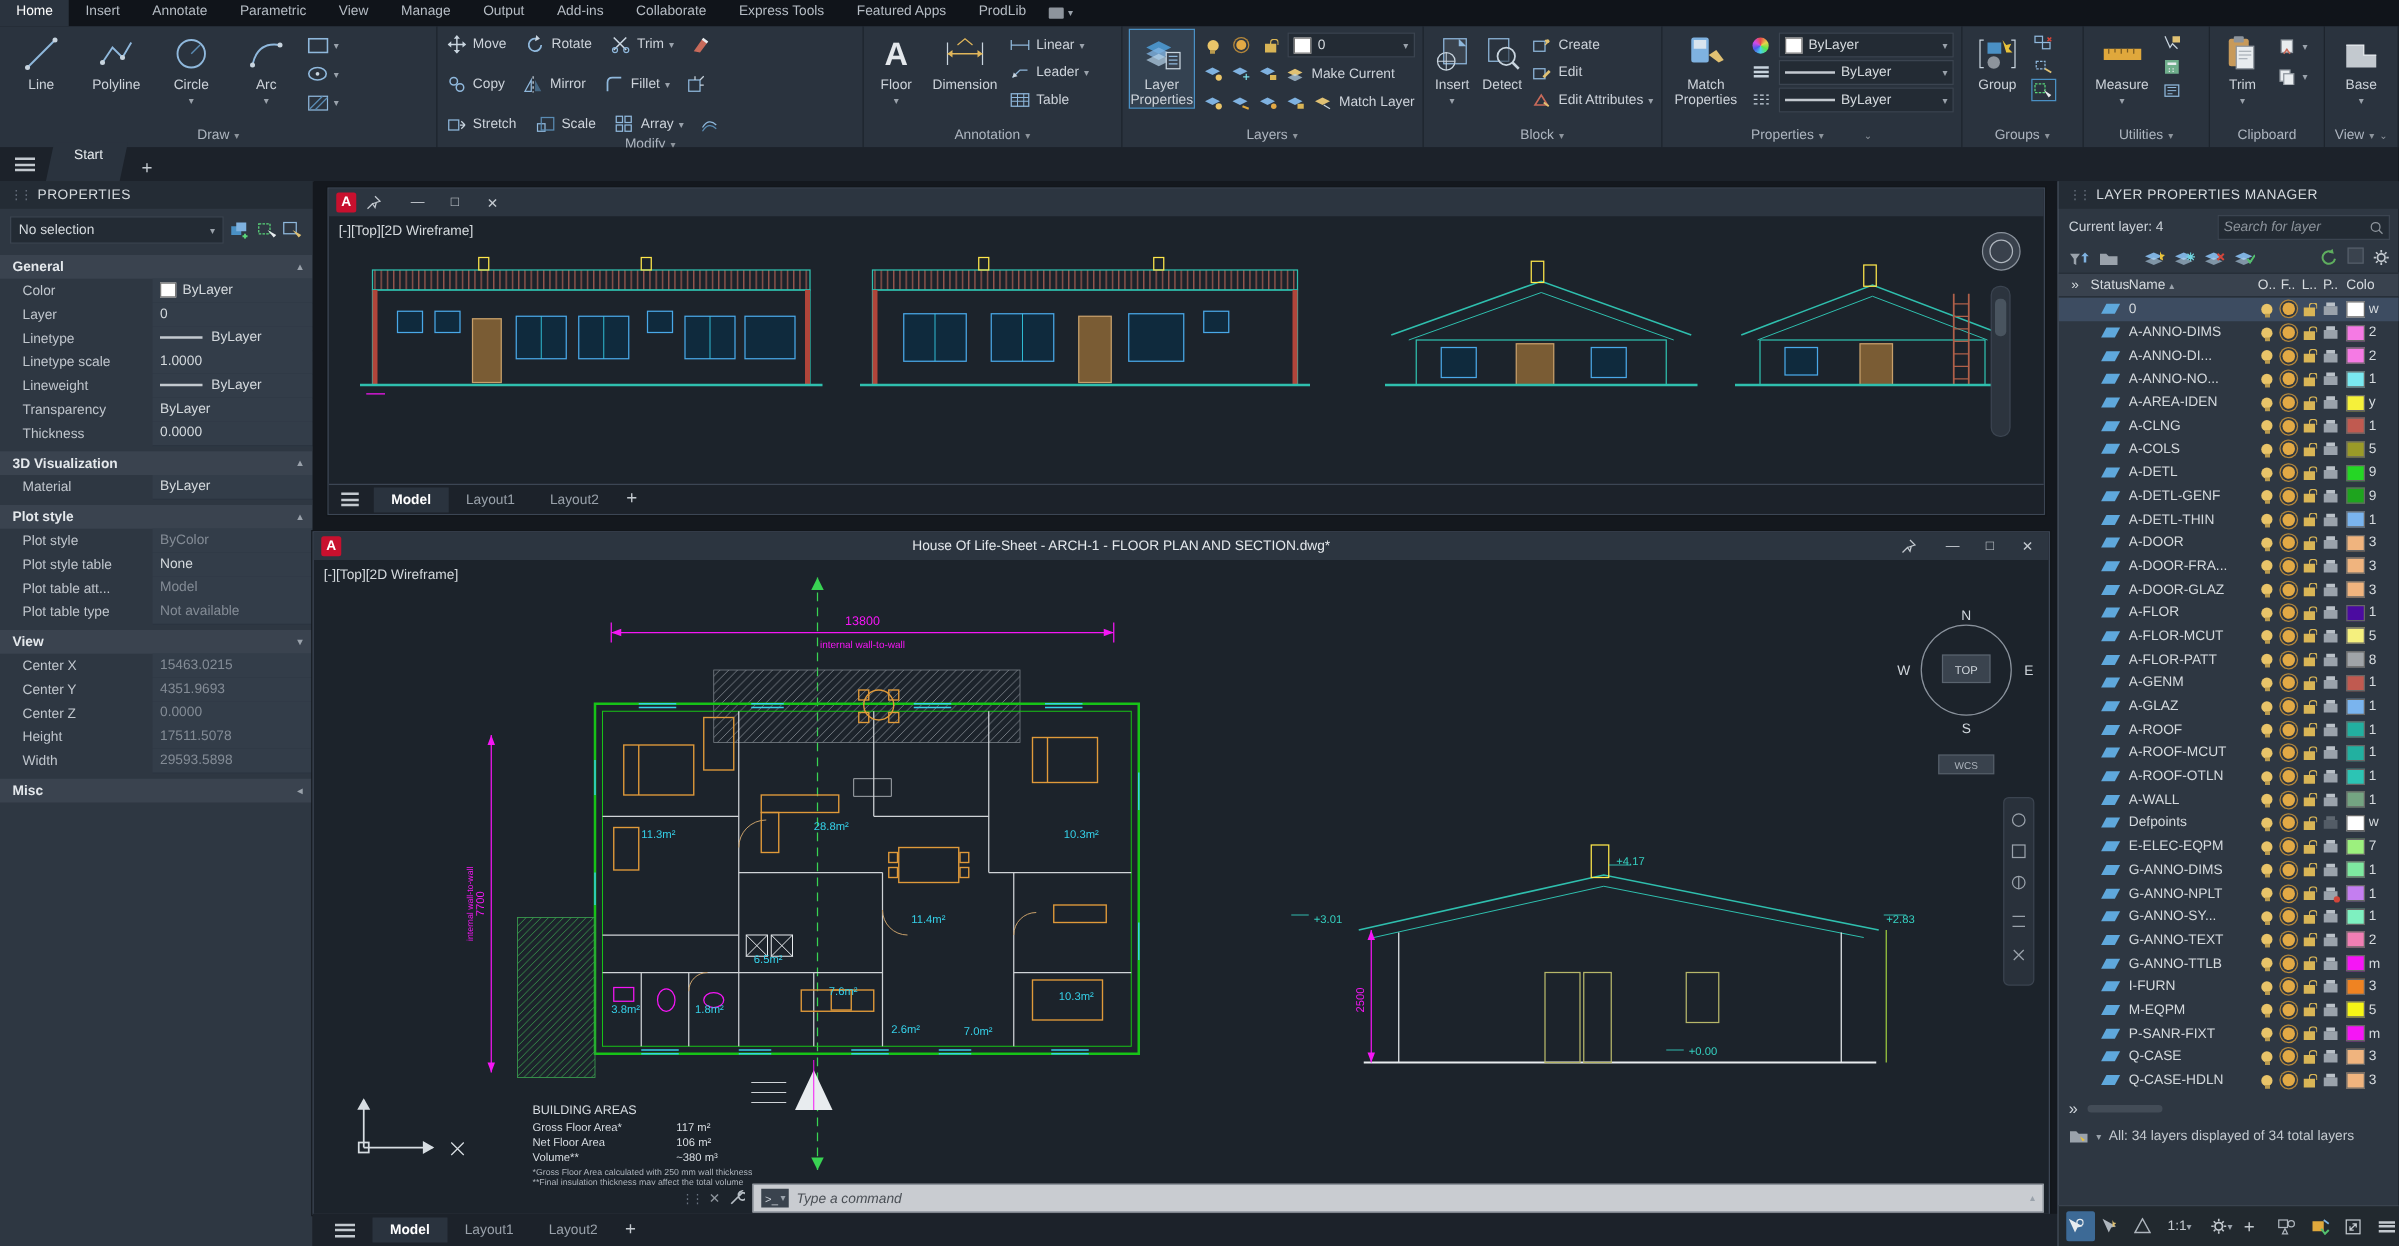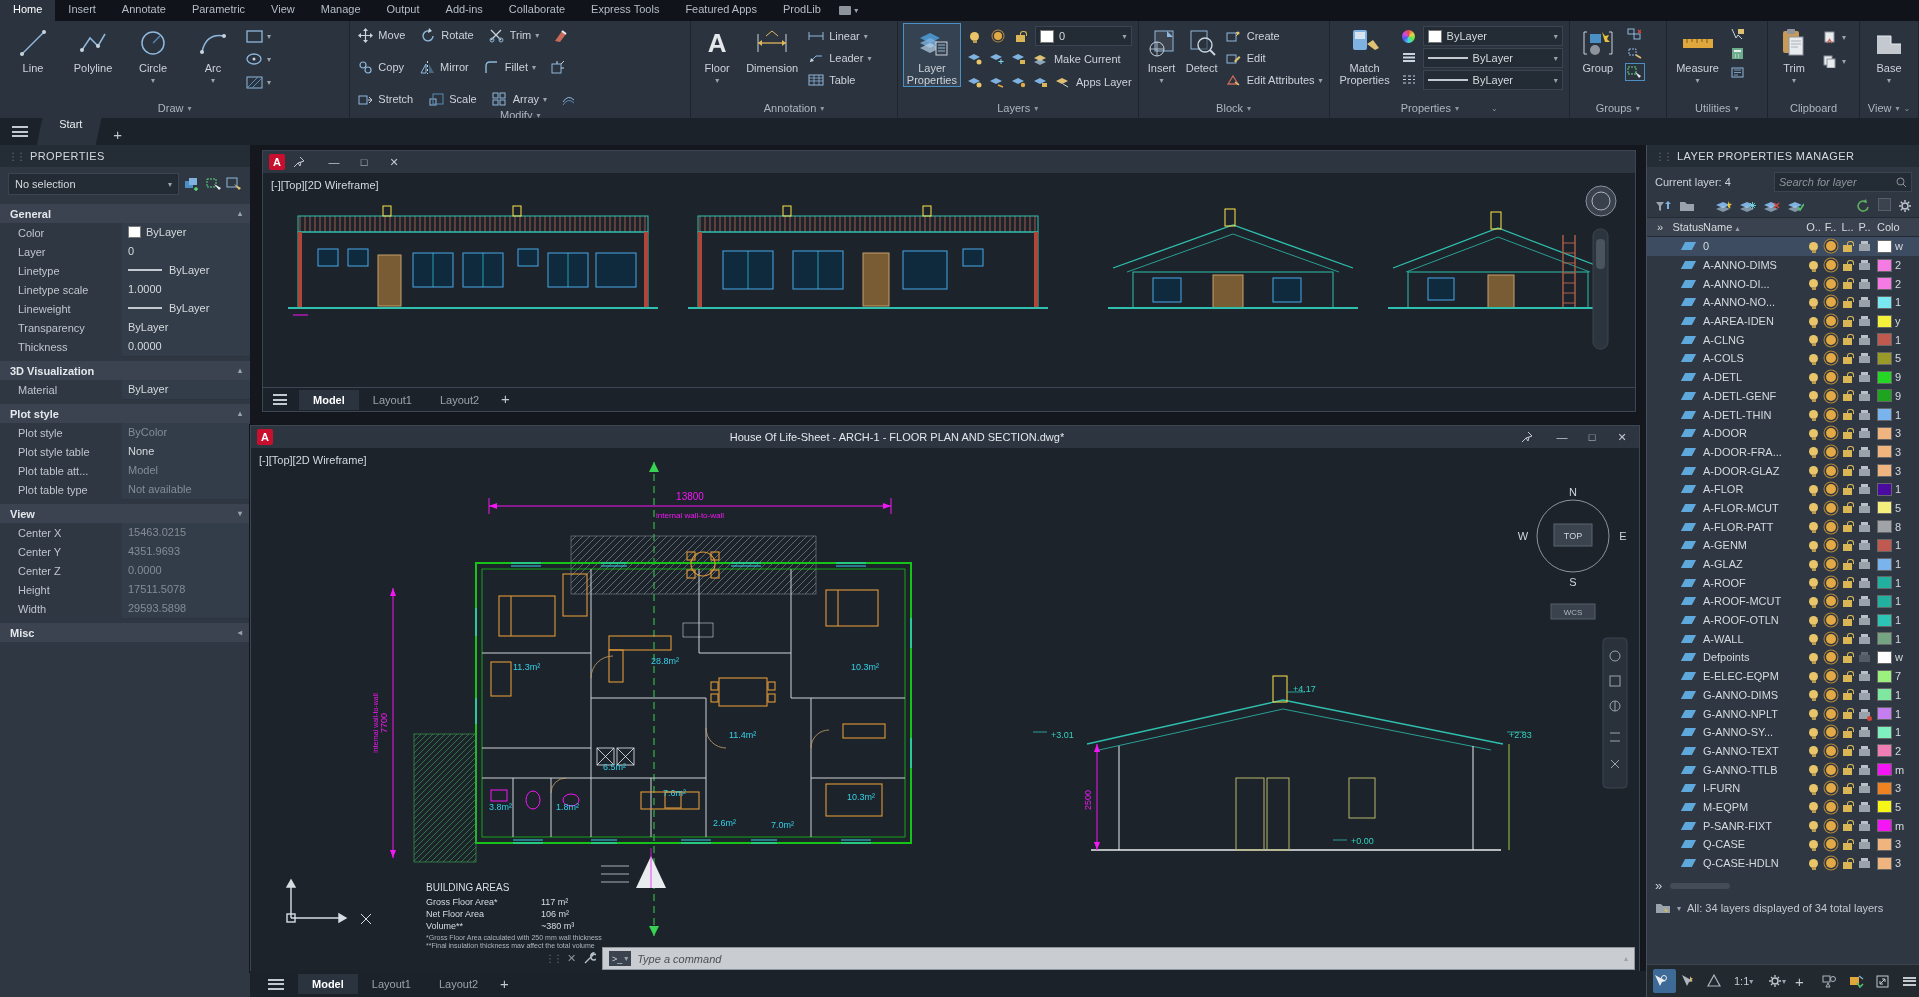--- a/index.html
+++ b/index.html
@@ -455,21 +455,21 @@
                   <path d="M1 5 l6 -3 l6 3 l-6 3 Z" fill="#7fb2e0"></path>
                   <rect x="9" y="7" width="5" height="4" fill="#d9b556"></rect>
                 </svg>
               </span>
             <span class="ic16">
                 <svg class="icn" width="15" height="12">
                   <path d="M1 5 l6 -3 l6 3 l-6 3 Z" fill="#e0c173"></path>
                   <path d="M8 8 l5 3" stroke="#c8d4de"></path>
                 </svg>
               </span>
-            <span>Apps Layer</span>
+            <span>Match Layer</span>
           </div>
         </div>
       </div>
       <div class="plabel">
           <span>Layers</span>
           <span class="car">▾</span>
         </div>
     </div>
 
     <div class="panel" style="width:190px">

